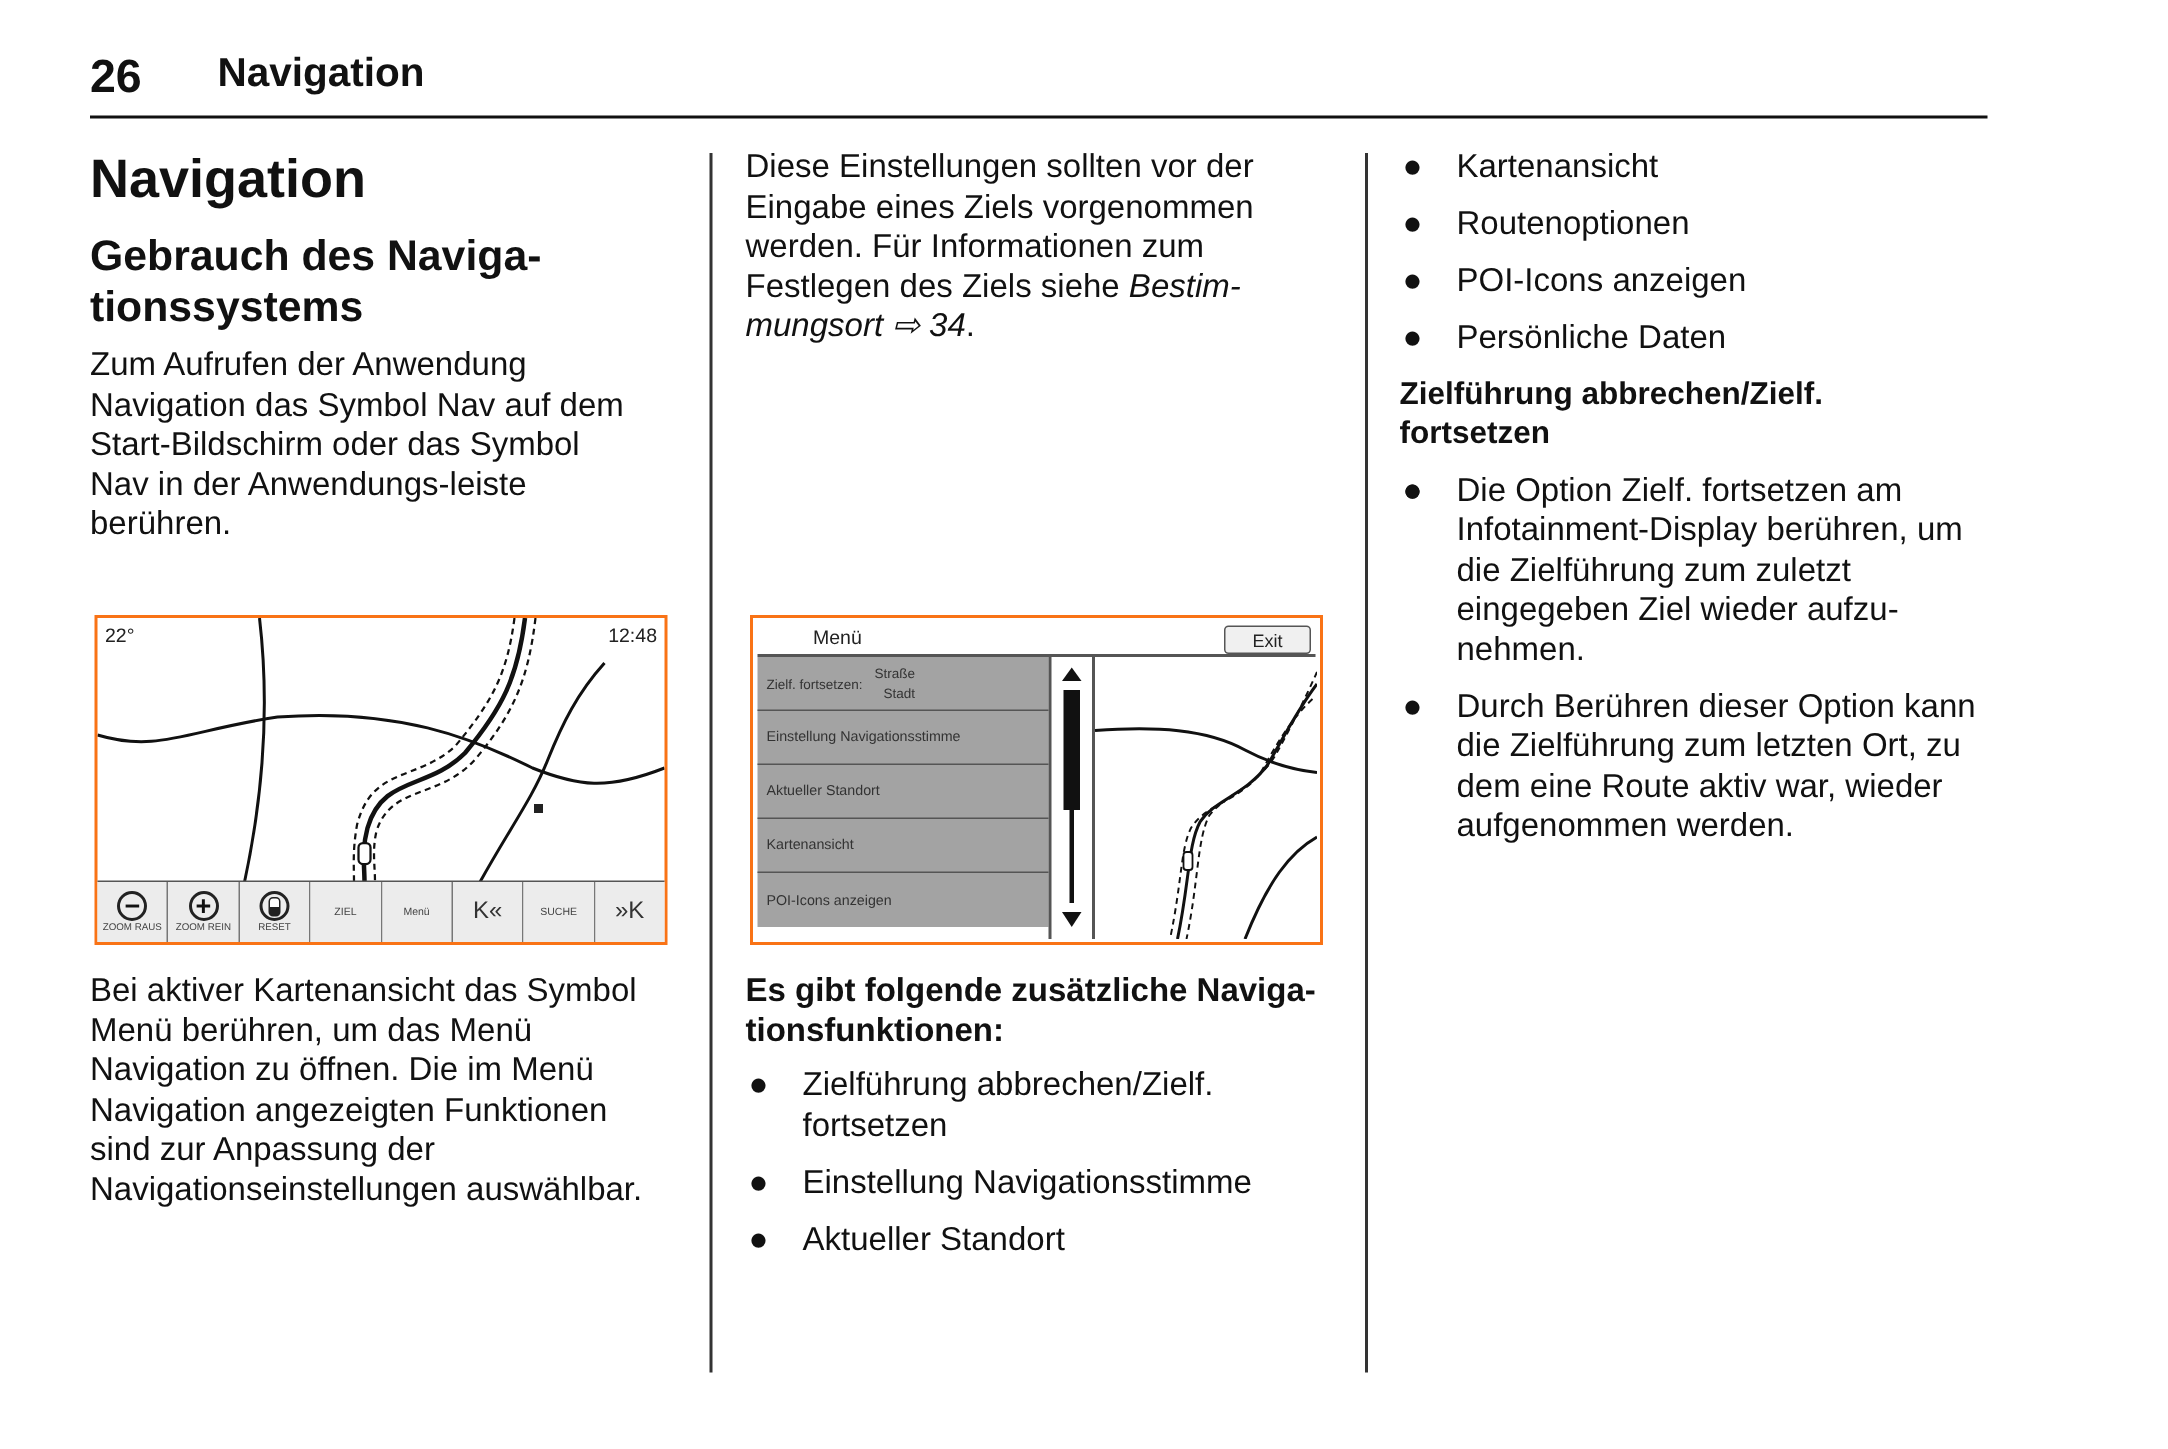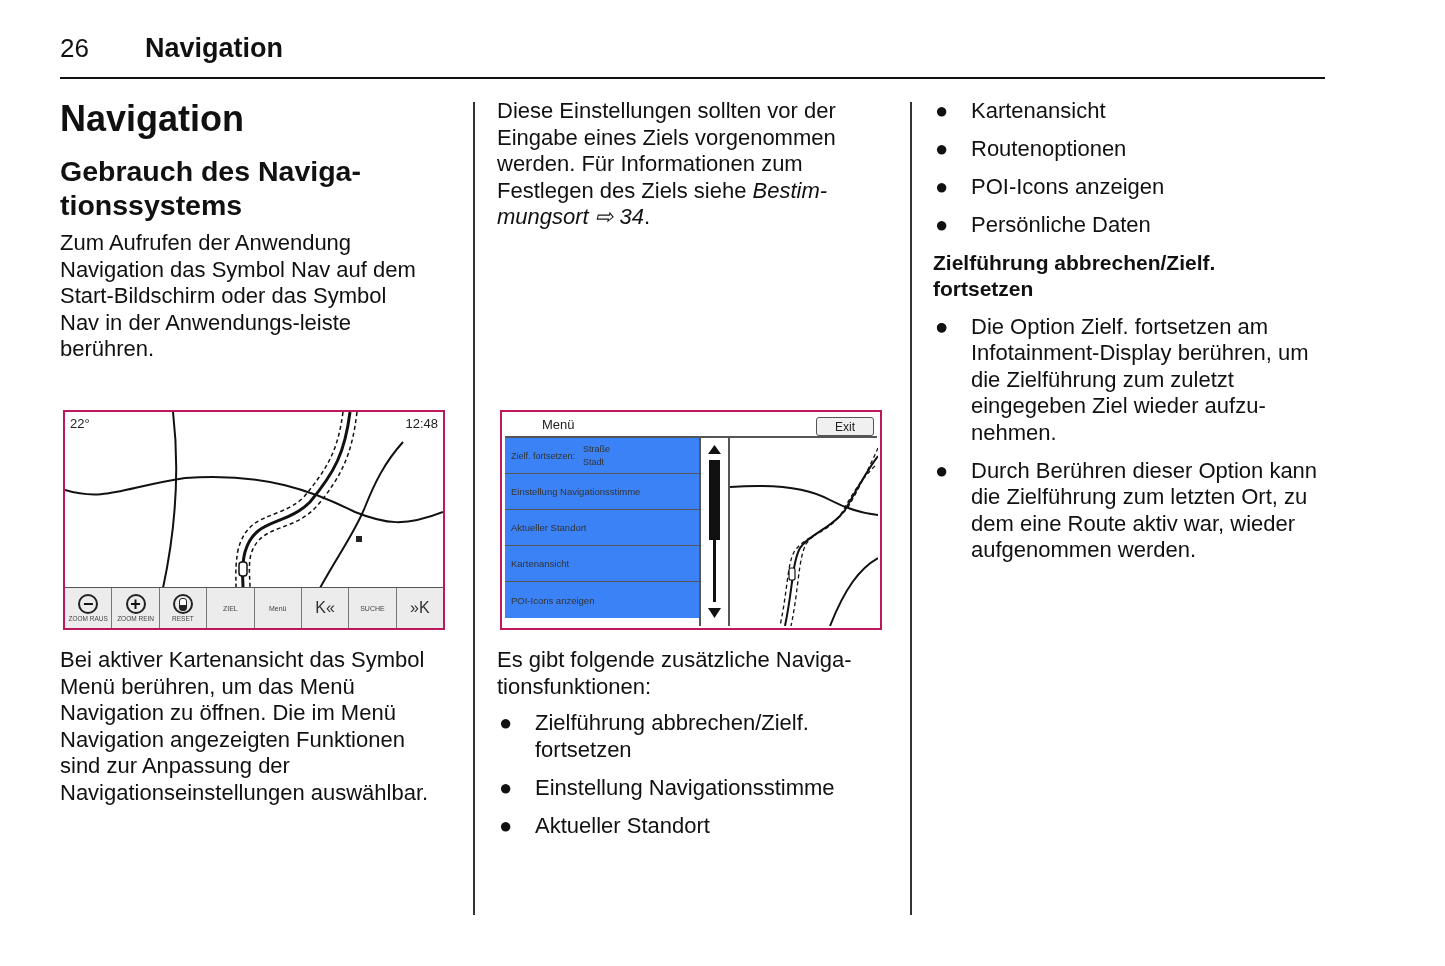--- a/index.html
+++ b/index.html
@@ -1,41 +1,41 @@
 <!DOCTYPE html>
 <html><head>
 <meta charset="utf-8">
 <style>
   html, body { margin: 0; padding: 0; background: #ffffff; }
   body { width: 1445px; height: 966px; position: relative; overflow: hidden;
          font-family: "Liberation Sans", sans-serif; color: #111; }
-  .page-num { position: absolute; left: 60px; top: 33px; font-size: 26px; font-weight: normal; }
+  .page-num { position: absolute; left: 60px; top: 33px; font-size: 31px; font-weight: bold; }
   .page-head { position: absolute; left: 145px; top: 33px; font-size: 27px; font-weight: bold; }
   .head-rule { position: absolute; left: 60px; top: 77px; width: 1265px; height: 2px; background: #111; }
   .vrule { position: absolute; top: 102px; width: 2px; height: 813px; background: #333; }
   .col { position: absolute; top: 98px; }
   .h1 { font-size: 36px; font-weight: bold; margin: 0 0 14px 0; line-height: 42px; }
   .h2 { font-size: 28.5px; font-weight: bold; margin: 0 0 8px 0; line-height: 34px; }
   .h3 { font-size: 21px; font-weight: bold; margin: 4px 0 8px 0; line-height: 26px; }
   p { font-size: 22px; line-height: 26.5px; margin: 0 0 10px 0; }
   ul { list-style: none; margin: 0 0 10px 0; padding: 0; }
   li { position: relative; padding-left: 38px; font-size: 22px; line-height: 26.5px; margin-bottom: 11.5px; }
   li .bullet { position: absolute; left: 2px; top: 0; font-size: 22px; }
   .ital { font-style: italic; }
-  .fig { position: absolute; border: 2px solid #be185d; background: #fff; }
+  .fig { position: absolute; border: 2px solid #f97316; background: #fff; text-align: right; }
   .fig svg { position: absolute; left: 0; top: 0; }
   .fig-text { position: absolute; font-size: 13px; color: #222; }
   .toolbar { position: absolute; left: 0; bottom: 0; width: 100%; height: 40px; display: flex; border-top: 1.5px solid #555; }
   .tbtn { flex: 1; border-right: 1.5px solid #777; background: #ececec; display: flex; flex-direction: column; align-items: center; justify-content: center; position: relative; }
   .tbtn:last-child { border-right: none; }
   .tbtn .cap { font-size: 6.5px; color: #444; margin-top: 1px; }
   .tbtn .lbl { font-size: 7px; color: #444; }
   .circ { width: 20px; height: 20px; border: 2px solid #222; border-radius: 50%; display: flex; align-items: center; justify-content: center; font-size: 18px; font-weight: bold; line-height: 1; box-sizing: border-box; }
   .menu-list { position: absolute; left: 3px; top: 26px; width: 194px; }
-  .menu-item { height: 36px; border-bottom: 1.5px solid #555; background: #3b82f6; display: flex; align-items: center; padding-left: 6px; font-size: 9.5px; color: #333; box-sizing: border-box; }
+  .menu-item { height: 36px; border-bottom: 1.5px solid #555; background: #a3a3a3; display: flex; align-items: center; padding-left: 6px; font-size: 9.5px; color: #333; box-sizing: border-box; }
   .exit-btn { position: absolute; right: 6px; top: 5px; width: 56px; height: 17px; border: 1.5px solid #555; border-radius: 3px; background: #f0f0f0; font-size: 12px; display: flex; align-items: center; justify-content: center; color: #222; }
 </style>
 </head>
 <body>
 
 <div class="page-num">26</div>
 <div class="page-head">Navigation</div>
 <div class="head-rule"></div>
 <div class="vrule" style="left:473px"></div>
 <div class="vrule" style="left:910px"></div>
@@ -134,21 +134,21 @@
     <path d="M0,49 C40,46 75,48 100,62 C115,70 130,75 148,77" stroke="#111" stroke-width="2" fill="none"></path>
     <path d="M148,18 C135,35 125,55 115,72 C100,92 80,95 70,110 C62,125 63,150 55,188" stroke="#111" stroke-width="2" fill="none"></path>
     <path d="M148,10 C140,28 130,48 120,66 C106,88 86,92 76,106 C68,122 69,150 61,188" stroke="#111" stroke-width="1.3" stroke-dasharray="4,3" fill="none"></path>
     <path d="M145,28 C130,42 120,60 110,78 C94,97 74,98 64,114 C57,128 58,150 50,188" stroke="#111" stroke-width="1.3" stroke-dasharray="4,3" fill="none"></path>
     <path d="M148,120 C130,130 115,150 100,188" stroke="#111" stroke-width="2" fill="none"></path>
     <rect x="59" y="130" width="6" height="12" rx="2" fill="#fff" stroke="#111" stroke-width="1.2"></rect>
   </svg>
 </div>
 
 <div class="col" style="left:497px; top:647px; width:400px;">
-  <p style="width:395px; margin-bottom:10px;">Es gibt folgende zusätzliche Naviga-tionsfunktionen:</p>
+  <p style="width:395px; margin-bottom:10px;font-weight:bold;">Es gibt folgende zusätzliche Naviga-tionsfunktionen:</p>
   <ul>
     <li>
         <span class="bullet">●</span>
         <span style="display:block;width:300px;">Zielführung abbrechen/Zielf. fortsetzen</span>
       </li>
     <li><span class="bullet">●</span><span>Einstellung Navigationsstimme</span></li>
     <li><span class="bullet">●</span><span>Aktueller Standort</span></li>
   </ul>
 </div>
 

